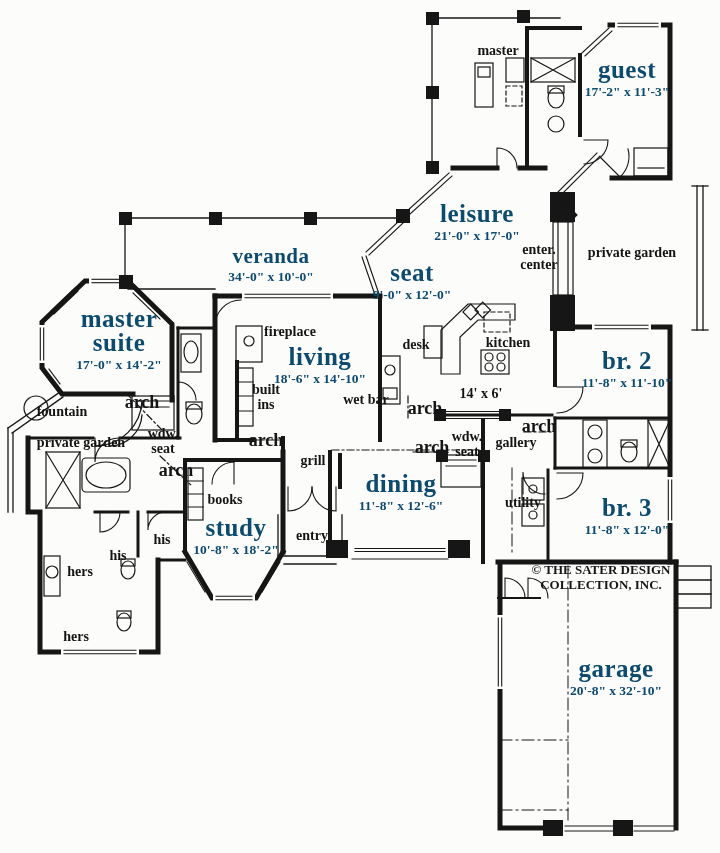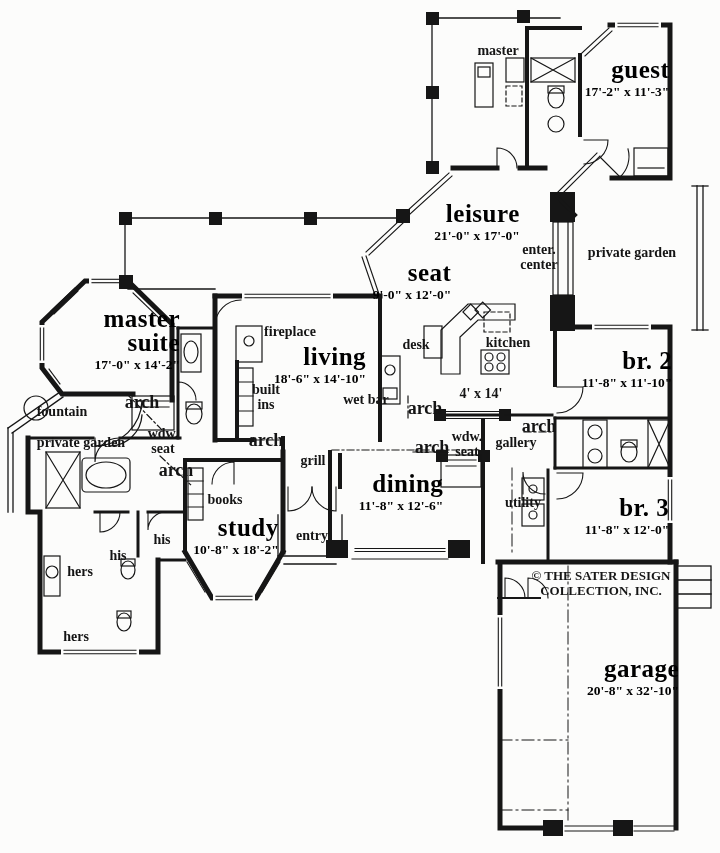--- a/index.html
+++ b/index.html
@@ -2,27 +2,27 @@
 <html><head>
 <meta charset="utf-8">
 <style>
   html,body{margin:0;padding:0;background:#e8e8e6;}
   #stage{position:relative;width:720px;height:853px;background:#fcfcfb;overflow:hidden;
          font-family:"Liberation Serif", serif;color:#161616;}
   #plan-svg{position:absolute;left:0;top:0;}
   .lbl{position:absolute;transform:translate(-50%,-50%);text-align:center;
        font-weight:bold;font-size:14px;line-height:1.05;white-space:nowrap;color:#141414;}
   .lbl.wrap{white-space:normal;}
-  .room{position:absolute;transform:translate(-50%,-50%);text-align:right;color:#000000;}
+  .room{position:absolute;transform:translate(-50%,-50%);text-align:center;color:#0c4a6e;}
   .room-name{font-weight:bold;font-size:25px;line-height:0.95;letter-spacing:0.5px;}
   .room-name.sm{font-size:21px;}
   .room-dims{font-weight:bold;font-size:13.5px;margin-top:2px;white-space:nowrap;}
   .arch{font-size:18px;}
   .copyright{position:absolute;transform:translate(-50%,-50%);text-align:center;
-             font-weight:bold;font-size:13px;line-height:1.15;white-space:nowrap;margin-top:6px;}
+             font-weight:bold;font-size:13px;line-height:1.15;white-space:nowrap;}
 </style>
 </head>
 <body>
 
 <div id="stage">
 
 <svg id="plan-svg" width="720" height="853" viewBox="0 0 720 853" stroke="#161616" fill="none" stroke-linecap="square">
 
   <g stroke-width="1.3">
     <path d="M125,218 H403"></path>
@@ -318,20 +318,24 @@
 
     <path d="M446,418.5 H499"></path>
         <path d="M446,411.5 H499"></path>
   </g>
 </svg>
 
   <div class="room" style="left:119px;top:340px;width:122px">
     <div class="room-name">master suite</div>
     <div class="room-dims">17'-0" x 14'-2"</div>
   </div>
+  <div class="room" style="left:271px;top:266px">
+    <div class="room-name sm">veranda</div>
+    <div class="room-dims">34'-0" x 10'-0"</div>
+  </div>
   <div class="room" style="left:320px;top:366px">
     <div class="room-name">living</div>
     <div class="room-dims">18'-6" x 14'-10"</div>
   </div>
   <div class="room" style="left:412px;top:282px">
     <div class="room-name">seat</div>
     <div class="room-dims">9'-0" x 12'-0"</div>
   </div>
   <div class="room" style="left:477px;top:223px">
     <div class="room-name">leisure</div>
@@ -350,21 +354,21 @@
     <div class="room-dims">11'-8" x 12'-0"</div>
   </div>
   <div class="room" style="left:401px;top:493px">
     <div class="room-name">dining</div>
     <div class="room-dims">11'-8" x 12'-6"</div>
   </div>
   <div class="room" style="left:236px;top:537px">
     <div class="room-name">study</div>
     <div class="room-dims">10'-8" x 18'-2"</div>
   </div>
-  <div class="room" style="left:633px;top:678px">
+  <div class="room" style="left:616px;top:678px">
     <div class="room-name">garage</div>
     <div class="room-dims">20'-8" x 32'-10"</div>
   </div>
 
   <div class="lbl" style="left:498px;top:51px">master</div>
   <div class="lbl wrap" style="left:539px;top:258px;width:56px">enter. center</div>
   <div class="lbl" style="left:632px;top:253px">private garden</div>
   <div class="lbl" style="left:81px;top:443px">private garden</div>
   <div class="lbl" style="left:290px;top:332px">fireplace</div>
   <div class="lbl wrap" style="left:266px;top:398px;width:42px">built ins</div>
@@ -376,21 +380,21 @@
   <div class="lbl" style="left:516px;top:443px">gallery</div>
   <div class="lbl" style="left:313px;top:461px">grill</div>
   <div class="lbl" style="left:312px;top:536px">entry</div>
   <div class="lbl" style="left:225px;top:500px">books</div>
   <div class="lbl" style="left:523px;top:503px">utility</div>
   <div class="lbl" style="left:162px;top:540px">his</div>
   <div class="lbl" style="left:118px;top:556px">his</div>
   <div class="lbl" style="left:80px;top:572px">hers</div>
   <div class="lbl" style="left:76px;top:637px">hers</div>
   <div class="lbl" style="left:508px;top:343px">kitchen</div>
-  <div class="lbl" style="left:481px;top:394px">4' x 14'</div>
+  <div class="lbl" style="left:481px;top:394px">14' x 6'</div>
   <div class="lbl arch" style="left:142px;top:402px">arch</div>
   <div class="lbl arch" style="left:266px;top:440px">arch</div>
   <div class="lbl arch" style="left:176px;top:470px">arch</div>
   <div class="lbl arch" style="left:425px;top:408px">arch</div>
   <div class="lbl arch" style="left:432px;top:447px">arch</div>
   <div class="lbl arch" style="left:539px;top:426px">arch</div>
 
   <div class="copyright" style="left:601px;top:578px">
     <div>© THE SATER DESIGN</div>
     <div>COLLECTION, INC.</div>

